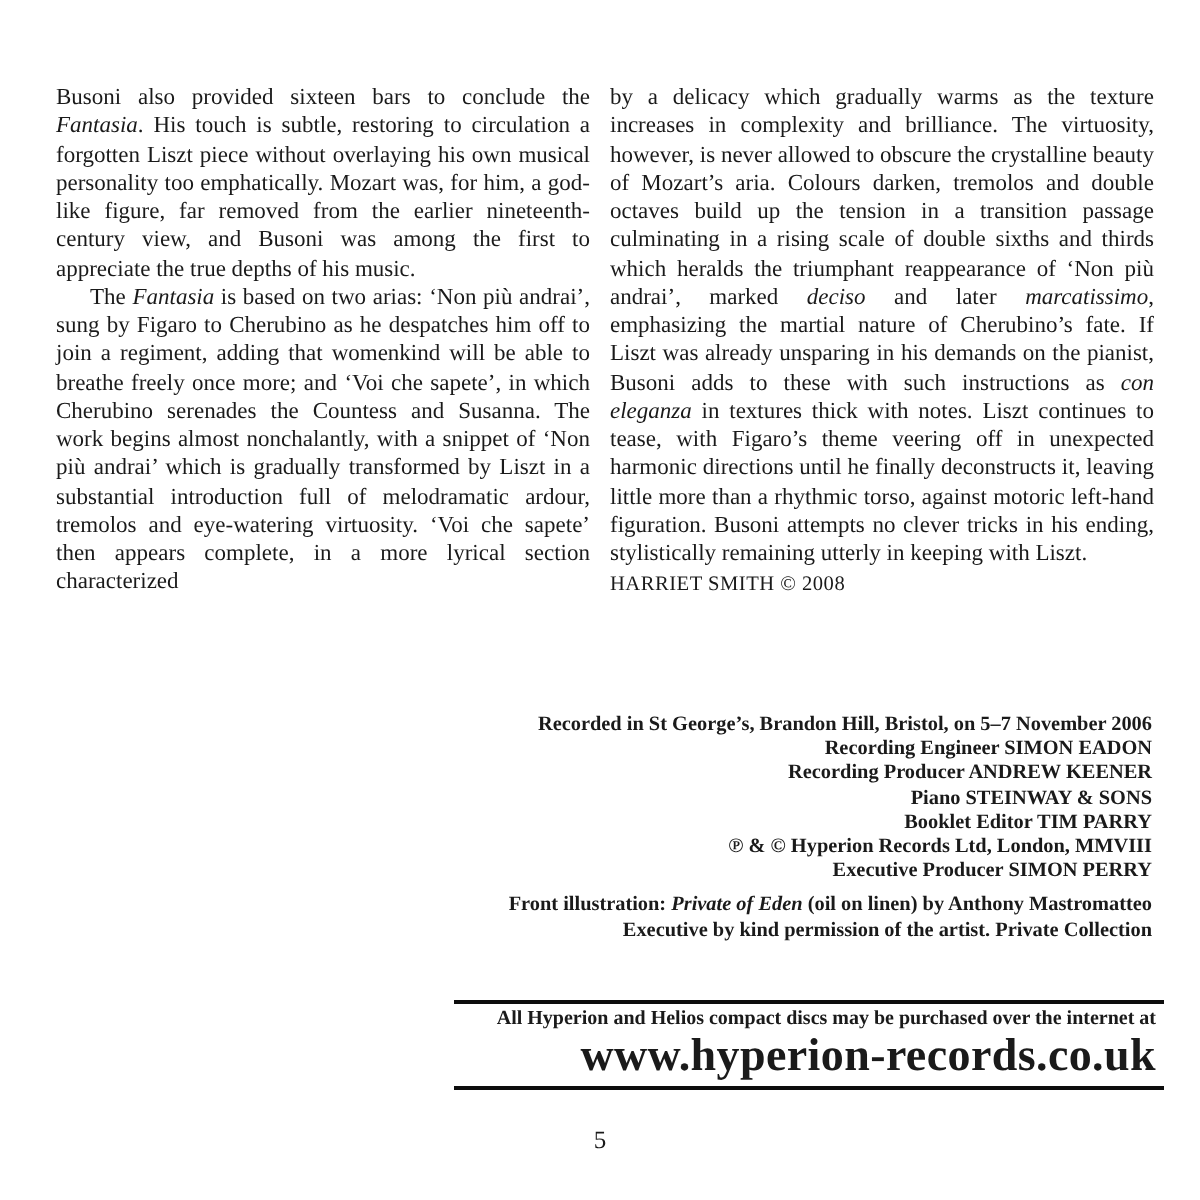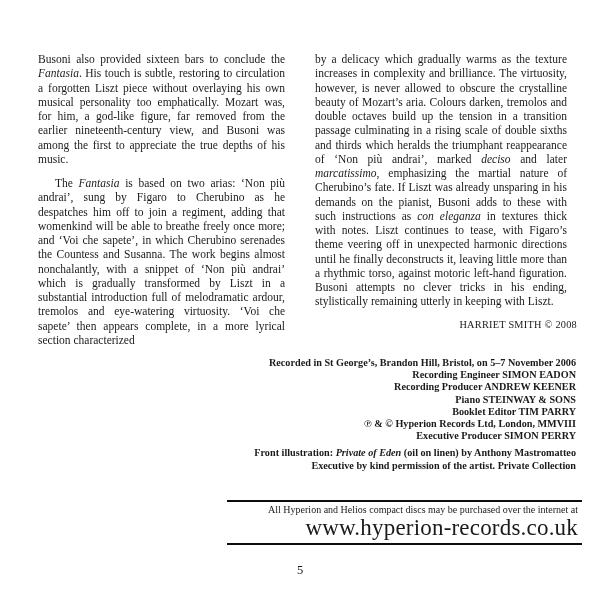--- a/index.html
+++ b/index.html
@@ -9,32 +9,31 @@
     height: 600px;
     background: #ffffff;
     color: #1a1a1a;
     font-family: "Liberation Serif", "DejaVu Serif", serif;
     overflow: hidden;
   }
   .column { position: absolute; top: 42px; }
   .col-left  { left: 28px;  width: 267px; }
   .col-right { left: 305px; width: 272px; }
   .column p {
-    margin: 10px;
+    margin: 0;
     font-size: 11.5px;
     line-height: 14.25px;
     text-align: justify;
     text-justify: inter-word;
   }
   .column p.indent { text-indent: 17px; }
   .byline {
     margin-top: 3px;
     font-size: 10.3px;
     letter-spacing: 0.25px;
-    text-align: right;
   }
   .credits {
     position: absolute;
     top: 357px;
     right: 24px;
     left: 60px;
     text-align: right;
     font-size: 10.2px;
     line-height: 12.2px;
     font-weight: bold;
@@ -43,20 +42,21 @@
   .front-ill { margin-top: 5px; }
   .footer-box {
     position: absolute;
     top: 500px;
     left: 227px;
     width: 351px;
     border-top: 2px solid #0d0d0d;
     border-bottom: 2px solid #0d0d0d;
     padding: 2px 4px 3px 0;
     text-align: right;
+    font-weight: bold;
   }
   .f-small { font-size: 10px; line-height: 11.5px; }
   .f-url   { font-size: 23px; line-height: 24px; letter-spacing: 0.2px; }
   .page-num {
     position: absolute;
     top: 563px;
     left: 0;
     width: 600px;
     text-align: center;
     font-size: 12.5px;

